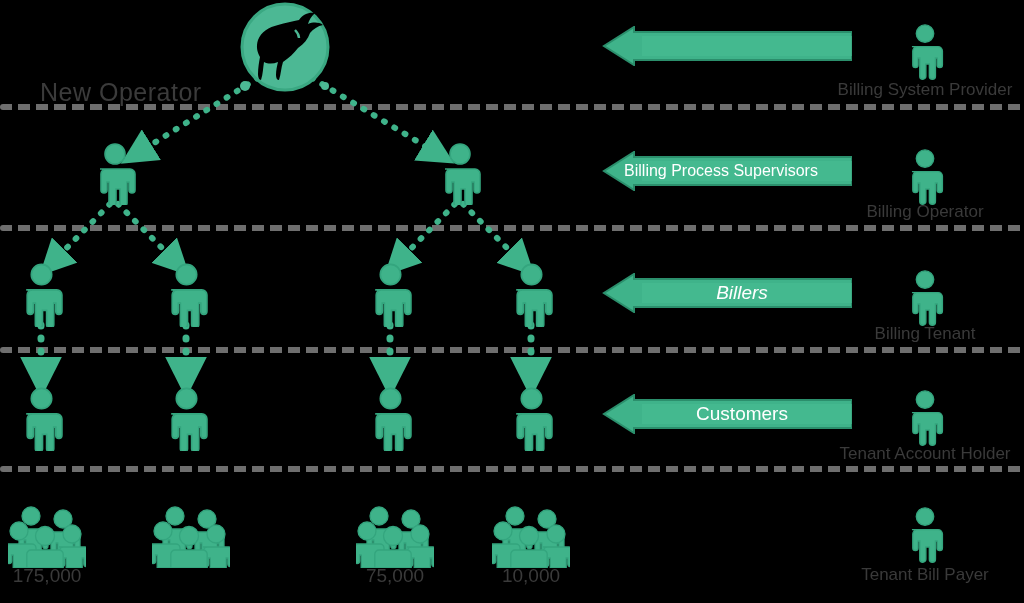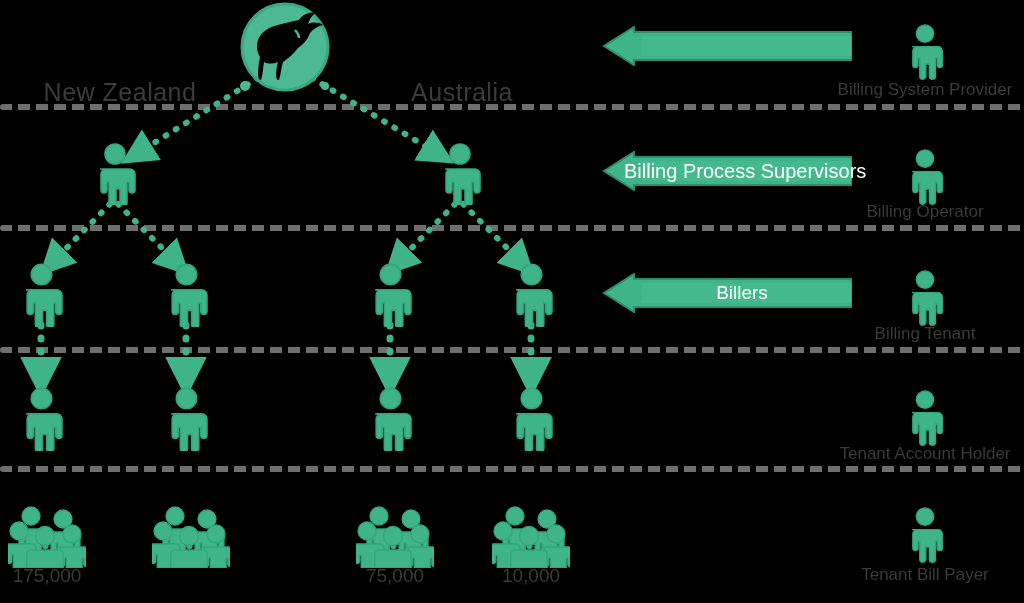--- a/index.html
+++ b/index.html
@@ -144,22 +144,21 @@
                C71,37 67,42 61,46 C57,51 52,56 46,60
                C44,66 44,72 42,78 C40,78 39,76 39,73
                C39,68 40,64 41,60 C36,62 31,62 27,60
                C26,66 26,72 24,78 C22,78 21,75 21,72
                C21,66 22,60 23,55 C20,50 19,44 21,38
                C24,30 32,25 41,23 C48,21 56,19 62,18 Z" fill="#000000"></path>
       <path d="M58,28 C60,30 62,33 62,36" stroke="#4cb894" stroke-width="2.4" fill="none"></path>
     </svg>
   </div>
 
-  <div class="country-label" style="left:40px; top:78px; width:160px;">New Zealand</div>
-  <div class="country-label" style="left:382px; top:78px; width:160px;">Australia</div>
+  <div class="country-label" style="left:40px; top:78px; width:160px;">New Operator</div>
 
   <div class="person" style="left:92px; top:143px;">
     <svg width="46" height="62" viewBox="0 0 46 62">
       <circle cx="23" cy="11" r="10" fill="#3fb38a" stroke="#34a57e" stroke-width="1.6"></circle>
       <path d="M8,26 h30 a5,5 0 0 1 5,5 v16 a3,3 0 0 1 -6,0 v-8 h-2 v21 a3.5,3.5 0 0 1 -7,0 v-14 h-4 v14 a3.5,3.5 0 0 1 -7,0 v-21 h-2 v8 a3,3 0 0 1 -6,0 v-16 a5,5 0 0 1 5,-5 z" fill="#3fb38a" stroke="#34a57e" stroke-width="1.6"></path>
     </svg>
   </div>
   <div class="person" style="left:437px; top:143px;">
     <svg width="46" height="62" viewBox="0 0 46 62">
       <circle cx="23" cy="11" r="10" fill="#3fb38a" stroke="#34a57e" stroke-width="1.6"></circle>
@@ -291,31 +290,38 @@
       <path d="M250,6 L32,6 L32,1 L2,20 L32,39 L32,34 L250,34 Z" fill="#3fb38a" stroke="#2b8f6c" stroke-width="2"></path>
       <path d="M250,10 L40,10 L40,30 L250,30 Z" fill="#49bd93" opacity="0.55"></path>
     </svg>
   </div>
 
   <div class="banner" style="left:602px; top:151px;">
     <svg width="250" height="40" viewBox="0 0 250 40">
       <path d="M250,6 L32,6 L32,1 L2,20 L32,39 L32,34 L250,34 Z" fill="#3fb38a" stroke="#2b8f6c" stroke-width="2"></path>
       <path d="M250,10 L40,10 L40,30 L250,30 Z" fill="#49bd93" opacity="0.55"></path>
     </svg>
-    <div class="banner-text" style="left:22px; width:226px; font-size:20px;">Billing Process Supervisors</div>
-  </div>
-
-  <div class="banner" style="left:602px; top:273px;">
+    <div class="banner-text" style="left:6px; width:226px; font-size:16px;">Billing Process Supervisors</div>
+  </div>
+
+  <div class="banner" style="left:602px; top:273px;font-style:italic;">
     <svg width="250" height="40" viewBox="0 0 250 40">
       <path d="M250,6 L32,6 L32,1 L2,20 L32,39 L32,34 L250,34 Z" fill="#3fb38a" stroke="#2b8f6c" stroke-width="2"></path>
       <path d="M250,10 L40,10 L40,30 L250,30 Z" fill="#49bd93" opacity="0.55"></path>
     </svg>
     <div class="banner-text">Billers</div>
   </div>
 
+  <div class="banner" style="left:602px; top:394px;">
+    <svg width="250" height="40" viewBox="0 0 250 40">
+      <path d="M250,6 L32,6 L32,1 L2,20 L32,39 L32,34 L250,34 Z" fill="#3fb38a" stroke="#2b8f6c" stroke-width="2"></path>
+      <path d="M250,10 L40,10 L40,30 L250,30 Z" fill="#49bd93" opacity="0.55"></path>
+    </svg>
+    <div class="banner-text">Customers</div>
+  </div>
 
   <div class="person" style="left:905px; top:22px;">
     <svg width="40" height="58" viewBox="0 0 46 62">
       <circle cx="23" cy="11" r="10" fill="#3fb38a" stroke="#34a57e" stroke-width="1.6"></circle>
       <path d="M8,26 h30 a5,5 0 0 1 5,5 v16 a3,3 0 0 1 -6,0 v-8 h-2 v21 a3.5,3.5 0 0 1 -7,0 v-14 h-4 v14 a3.5,3.5 0 0 1 -7,0 v-21 h-2 v8 a3,3 0 0 1 -6,0 v-16 a5,5 0 0 1 5,-5 z" fill="#3fb38a" stroke="#34a57e" stroke-width="1.6"></path>
     </svg>
   </div>
   <div class="role-label" style="left:810px; top:80px;">Billing System Provider</div>
 
   <div class="person" style="left:905px; top:147px;">

